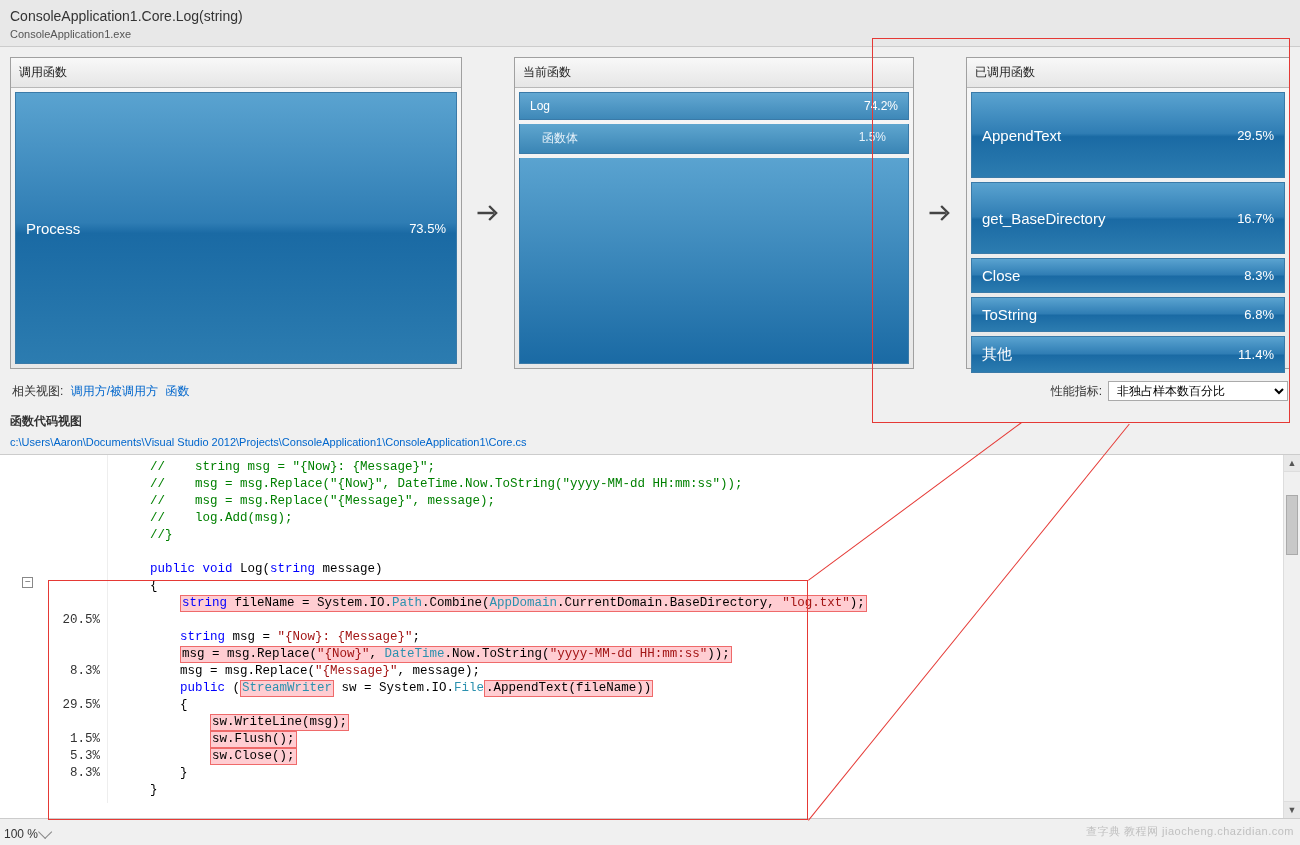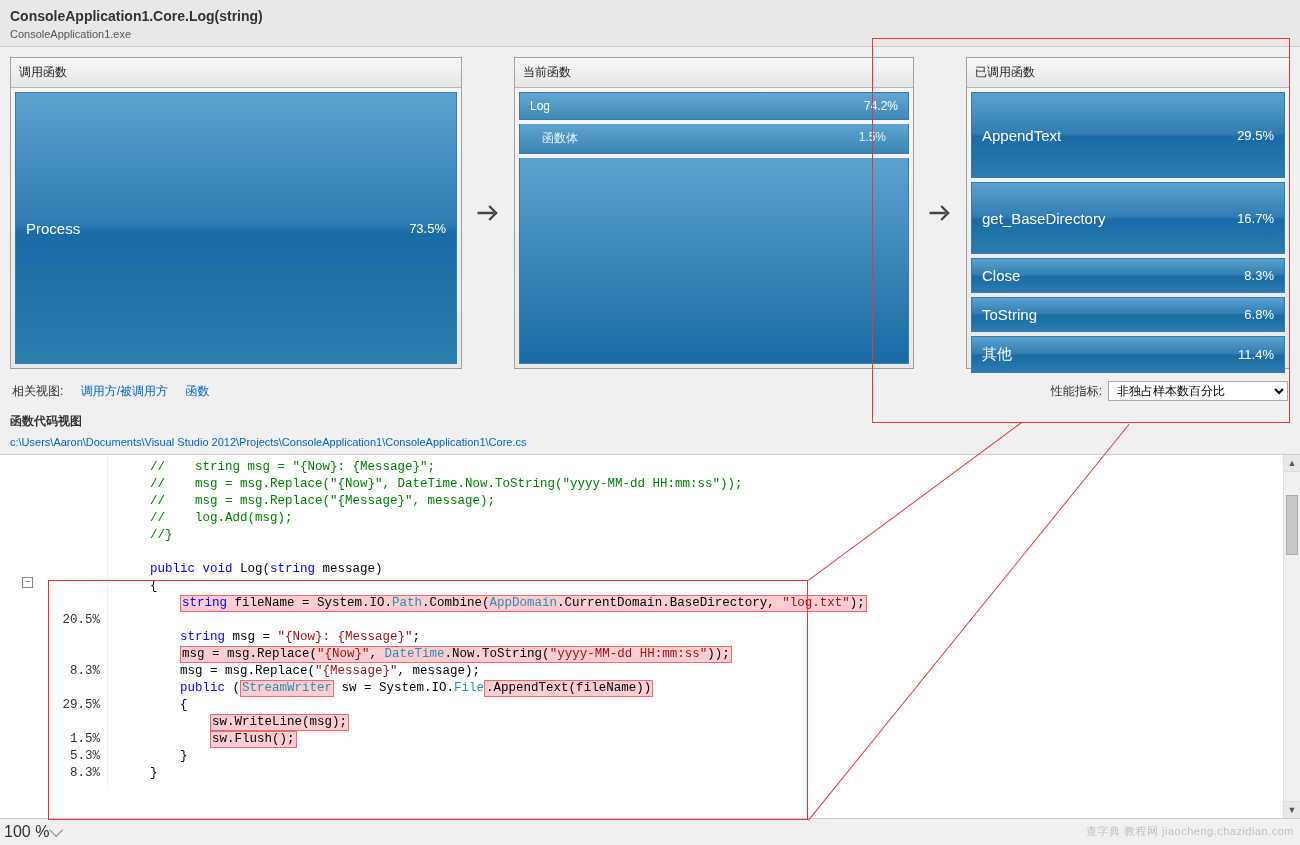--- a/index.html
+++ b/index.html
@@ -1,18 +1,18 @@
 <!DOCTYPE html>
 <html><head>
 <meta charset="utf-8">
 <style>
 * { margin: 0; padding: 0; box-sizing: border-box; }
 body { font-family: "Segoe UI", Tahoma, sans-serif; font-size: 12px; background: #f0f0f0; color: #333; overflow: hidden; width: 1300px; height: 845px; }
 .header { background: #e8e8e8; padding: 8px 10px 6px; border-bottom: 1px solid #ccc; }
-.header .title { font-weight: bold; font-size: 14px; color: #333; }
+.header .title { font-weight: normal; font-size: 14px; color: #333; }
 .header .exe { font-size: 11px; color: #555; margin-top: 4px; }
 
 .cols { display: flex; padding: 10px 10px 8px; gap: 8px; align-items: stretch; height: 330px; }
 .col { border: 1px solid #a0a0a0; background: linear-gradient(#f8f8f8,#e8e8e8); display: flex; flex-direction: column; }
 .col.caller { width: 452px; }
 .col.current { width: 400px; }
 .col.called { flex: 1; }
 .col-title { font-size: 12px; padding: 6px 8px; color: #222; background: linear-gradient(#f8f8f8, #e6e6e6); border-bottom: 1px solid #b8b8b8; }
 .col-body { flex: 1; padding: 4px; display: flex; flex-direction: column; gap: 4px; }
 
@@ -22,21 +22,21 @@
 .bluebox .pct { font-size: 13px; }
 
 .current-inner .log { background: linear-gradient(#63a8d2,#3e88b8); border:1px solid #3a7aa8; color:#fff; padding:6px 10px; display:flex; justify-content:space-between; }
 .current-inner .body { background: linear-gradient(#5fa6cf,#3a85b5); border:1px solid #3a7aa8; border-top:none; color:#e8f2fa; padding:6px 22px; display:flex; justify-content:space-between; }
 .current-inner .rest { flex:1; background: linear-gradient(#5aa3d0,#1a6aa4); border:1px solid #3a7aa8; border-top:none; }
 
 .arrow { display:flex; align-items:center; justify-content:center; width:36px; }
 .arrow svg { width:28px; height:28px; }
 
 .bar { display:flex; justify-content:space-between; align-items:center; padding:4px 12px 8px; font-size:12px; }
-.bar a { color:#0066cc; text-decoration:none; margin-left:14px; }
+.bar a { color:#0066cc; text-decoration:none; margin-left:4px; }
 .bar .right { display:flex; align-items:center; gap:6px; }
 .bar select { font-size:12px; border:1px solid #aaa; background:#fff; padding:1px 20px 1px 4px; min-width:180px; height:20px; }
 
 .code-title { font-weight:bold; font-size:12px; padding:4px 10px; }
 .filepath { color:#0066cc; padding:2px 10px 6px; font-size:11px; }
 
 .code-wrap { position:relative; background:#fff; border-top:1px solid #ccc; border-bottom:1px solid #ccc; height:365px; }
 .code-scroll { position:absolute; right:0; top:0; bottom:0; width:17px; background:#f0f0f0; border-left:1px solid #ddd; }
 .code-scroll .thumb { position:absolute; left:2px; right:2px; top:40px; height:60px; background:#c8c8c8; border:1px solid #aaa; }
 .code-scroll .arr { position:absolute; left:0; right:0; height:17px; background:#e8e8e8; display:flex; align-items:center; justify-content:center; font-size:9px; color:#555; }
@@ -48,21 +48,21 @@
 .gut .exp { position:absolute; left:22px; top:122px; width:11px; height:11px; border:1px solid #888; color:#666; font-size:10px; line-height:9px; text-align:center; background:#fff; }
 .gut .pct { position:absolute; left:56px; text-align:right; width:44px; color:#333; }
 
 .cline { padding-left:150px; white-space:pre; color:#000; }
 .cline .kw { color:#0000ff; }
 .cline .cls { color:#2b91af; }
 .cline .str { color:#a31515; }
 .cline .cmt { color:#008000; }
 .hl-red { background:#ffcdd2; border:1px solid #ef6a6a; display:inline-block; padding:0 1px; line-height:15px; }
 
-.zoom { position:absolute; left:4px; bottom:4px; font-size:16px; display:flex; align-items:center; }
+.zoom { position:absolute; left:4px; bottom:4px; font-size:12px; display:flex; align-items:center; }
 .zoom .dd { width:10px; height:10px; border:1px solid #888; border-top:none; border-left:none; transform:rotate(45deg) translateY(-3px); }
 
 .red-frame { position:absolute; border:1px solid #e53935; pointer-events:none; }
 .diag { position:absolute; border-top:1px solid #e53935; transform-origin:0 0; pointer-events:none; }
 
 .watermark { position:absolute; right:6px; bottom:6px; font-size:11px; color:#c0c0c0; letter-spacing:0.5px; }
 </style>
 </head>
 <body>
 
@@ -173,20 +173,21 @@
     <div class="cline">{</div>
     <div class="cline">    <span class="hl-red"><span class="kw">string</span><span> fileName = System.IO.</span><span class="cls">Path</span><span>.Combine(</span><span class="cls">AppDomain</span><span>.CurrentDomain.BaseDirectory, </span><span class="str">"log.txt"</span><span>);</span></span></div>
     <div class="cline"> </div>
     <div class="cline">    <span class="kw">string</span><span> msg = </span><span class="str">"{Now}: {Message}"</span><span>;</span></div>
     <div class="cline">    <span class="hl-red"><span>msg = msg.Replace(</span><span class="str">"{Now}"</span><span>, </span><span class="cls">DateTime</span><span>.Now.ToString(</span><span class="str">"yyyy-MM-dd HH:mm:ss"</span><span>));</span></span></div>
     <div class="cline">    <span>msg = msg.Replace(</span><span class="str">"{Message}"</span><span>, message);</span></div>
     <div class="cline">    <span class="kw">public</span><span> (</span><span class="hl-red"><span class="cls">StreamWriter</span></span><span> sw = System.IO.</span><span class="cls">File</span><span class="hl-red">.AppendText(fileName))</span></div>
     <div class="cline">    {</div>
     <div class="cline">        <span class="hl-red">sw.WriteLine(msg);</span></div>
     <div class="cline">        <span class="hl-red">sw.Flush();</span></div>
+    <div class="cline">        <span class="hl-red">sw.Close();</span></div>
     <div class="cline">    }</div>
     <div class="cline">}</div>
   </div>
 
   <div class="code-scroll">
     <div class="arr up">▲</div>
     <div class="thumb"></div>
     <div class="arr dn">▼</div>
   </div>
 </div>

